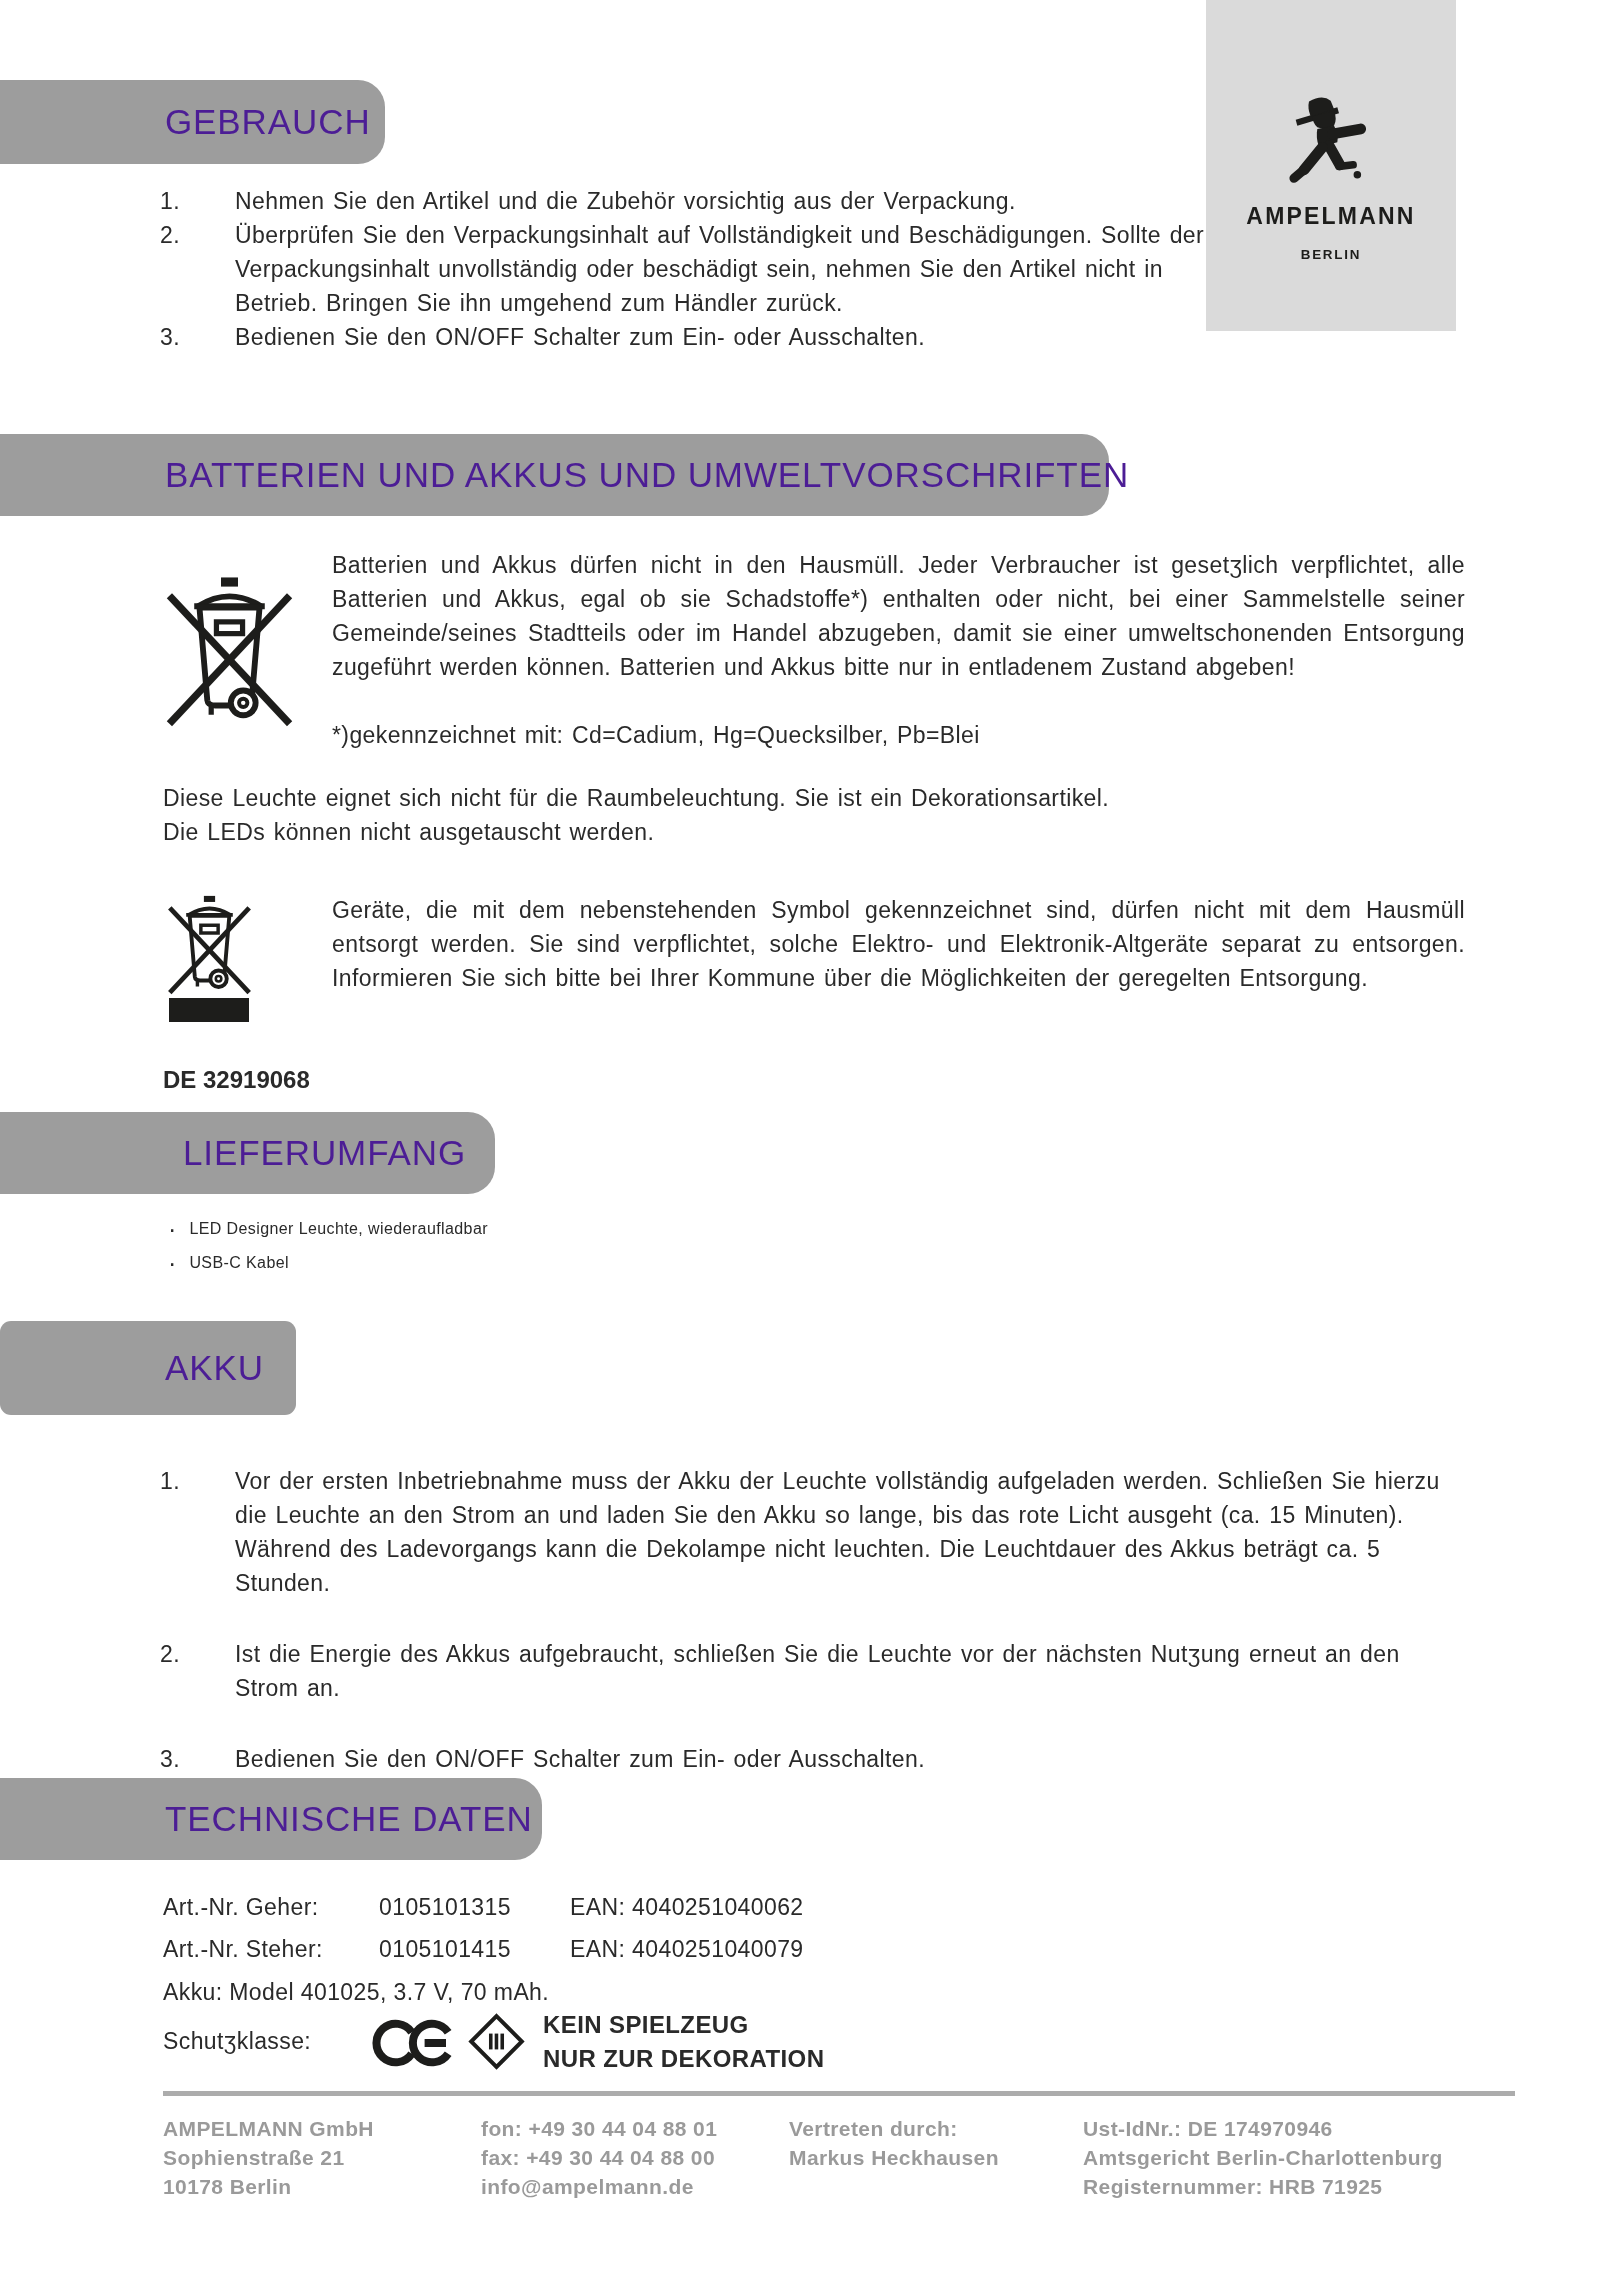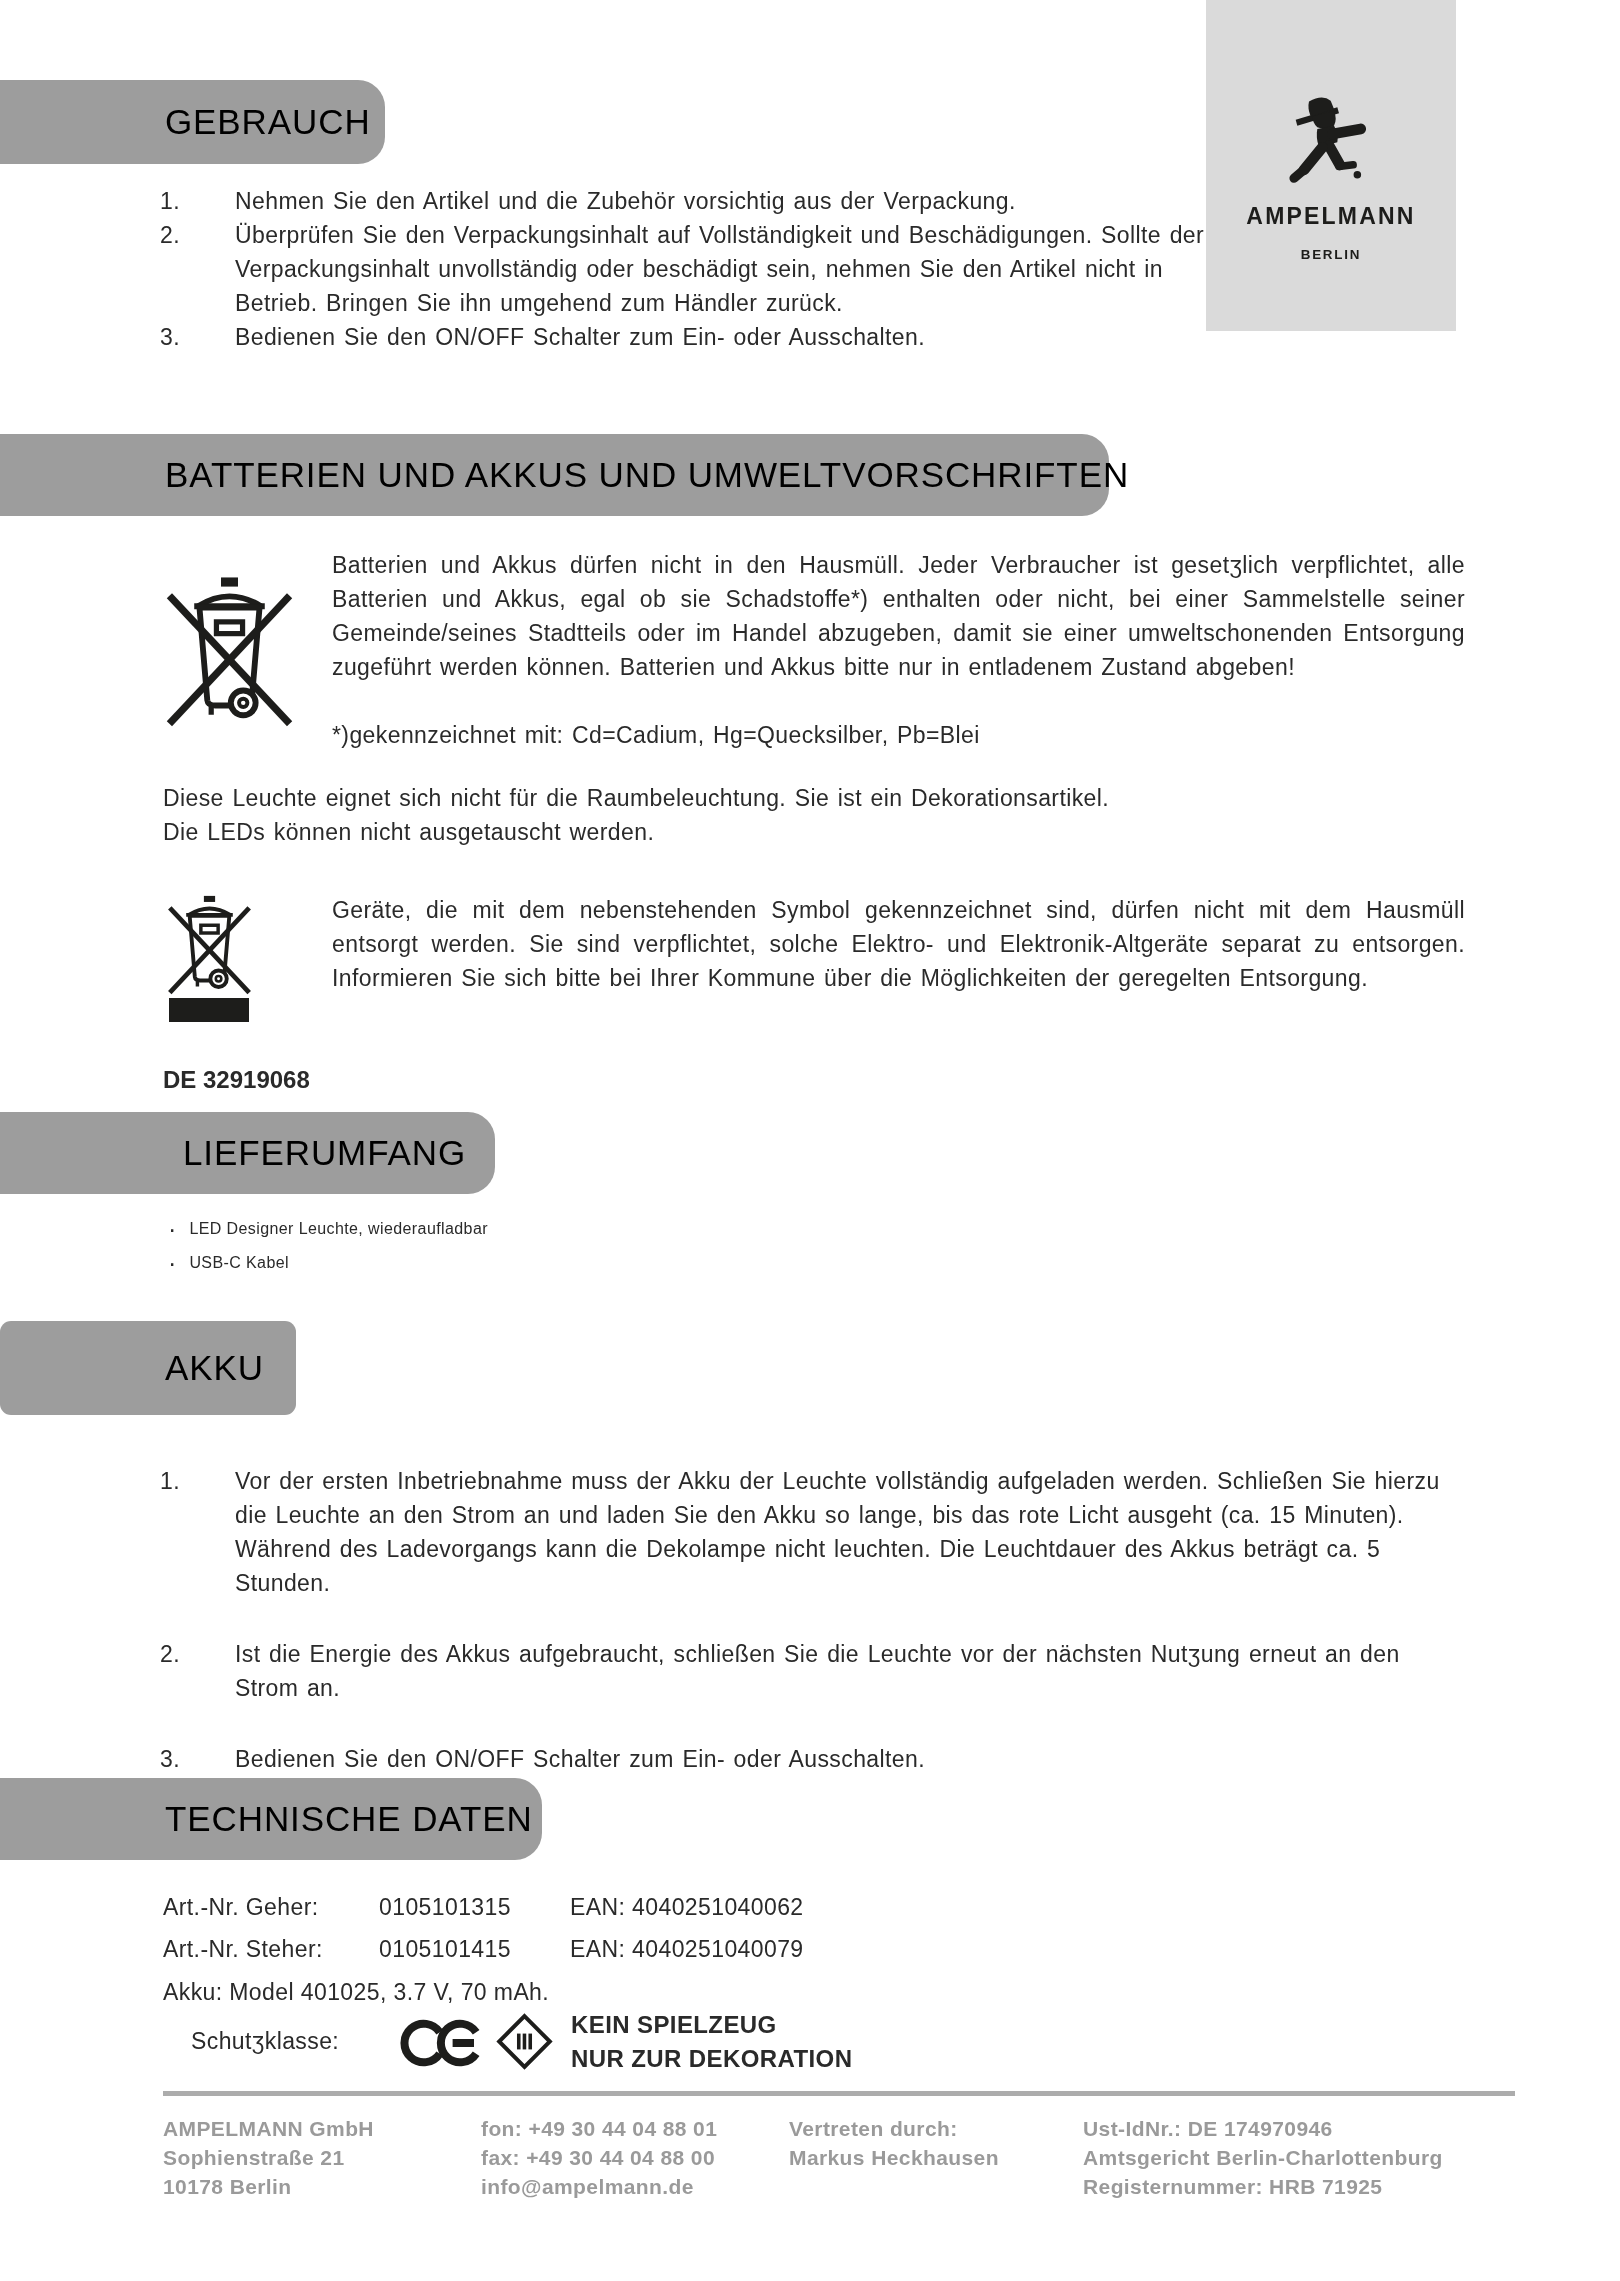--- a/index.html
+++ b/index.html
@@ -16,21 +16,21 @@
     position:relative;
     width:1621px;height:2281px;
     background:#ffffff;overflow:hidden;
     font-family:"Liberation Sans","DejaVu Sans",sans-serif;
     color:var(--ink);
   }
   
   .hbar{
     position:absolute;left:0;
     background:var(--header_bar);
-    color:#000000;
+    color:#4c1d95;
     border-radius:0 27px 27px 0;
     display:flex;align-items:center;
     font-size:35px;letter-spacing:0.9px;
     white-space:nowrap;
   }
   #bar-gebrauch    {top:80px;  width:385px;  height:84px; padding-left:165px;}
   #bar-batterien   {top:434px; width:1109px; height:82px; padding-left:165px;}
   #bar-lieferumfang{top:1112px;width:495px;  height:82px; padding-left:183px;}
   #bar-akku        {top:1321px;width:296px;  height:94px; padding-left:165px;border-radius:11px;}
   #bar-technische  {top:1778px;width:542px;  height:82px; padding-left:165px;}
@@ -63,21 +63,21 @@
   #list-lieferumfang li::before{content:"·";position:absolute;left:0;top:0;font-size:25px;}
 
   
   .tech-row{position:absolute;left:163px;width:1069px;font-size:23px;letter-spacing:0.4px;}
   .tech-row .t-label{position:absolute;left:0;}
   .tech-row .t-value{position:absolute;left:216px;}
   .tech-row .t-ean  {position:absolute;left:407px;}
   #tech-row-0{top:1894px;}
   #tech-row-1{top:1936px;}
   #tech-akku-line{position:absolute;left:163px;top:1979px;font-size:23px;letter-spacing:0.4px;}
-  #schutz-row{position:absolute;left:163px;top:2008px;height:75px;width:891px;margin-left:28px;}
+  #schutz-row{position:absolute;left:163px;top:2008px;height:75px;width:891px;}
   #schutz-label{position:absolute;left:0;top:19.6px;font-size:23px;letter-spacing:0.4px;}
   #ce-mark{position:absolute;left:207px;top:1.8px;width:91px;height:66px;}
   #class3-diamond{position:absolute;left:305px;top:5.3px;width:57px;height:57px;}
   #deco-warning{position:absolute;left:380px;top:0;}
   #deco-warning div{font-size:24px;font-weight:bold;line-height:34px;letter-spacing:0.4px;white-space:nowrap;}
 
   
   #logo-box{
     position:absolute;left:1206px;top:0;width:250px;height:331px;
     background:var(--logo_panel);

